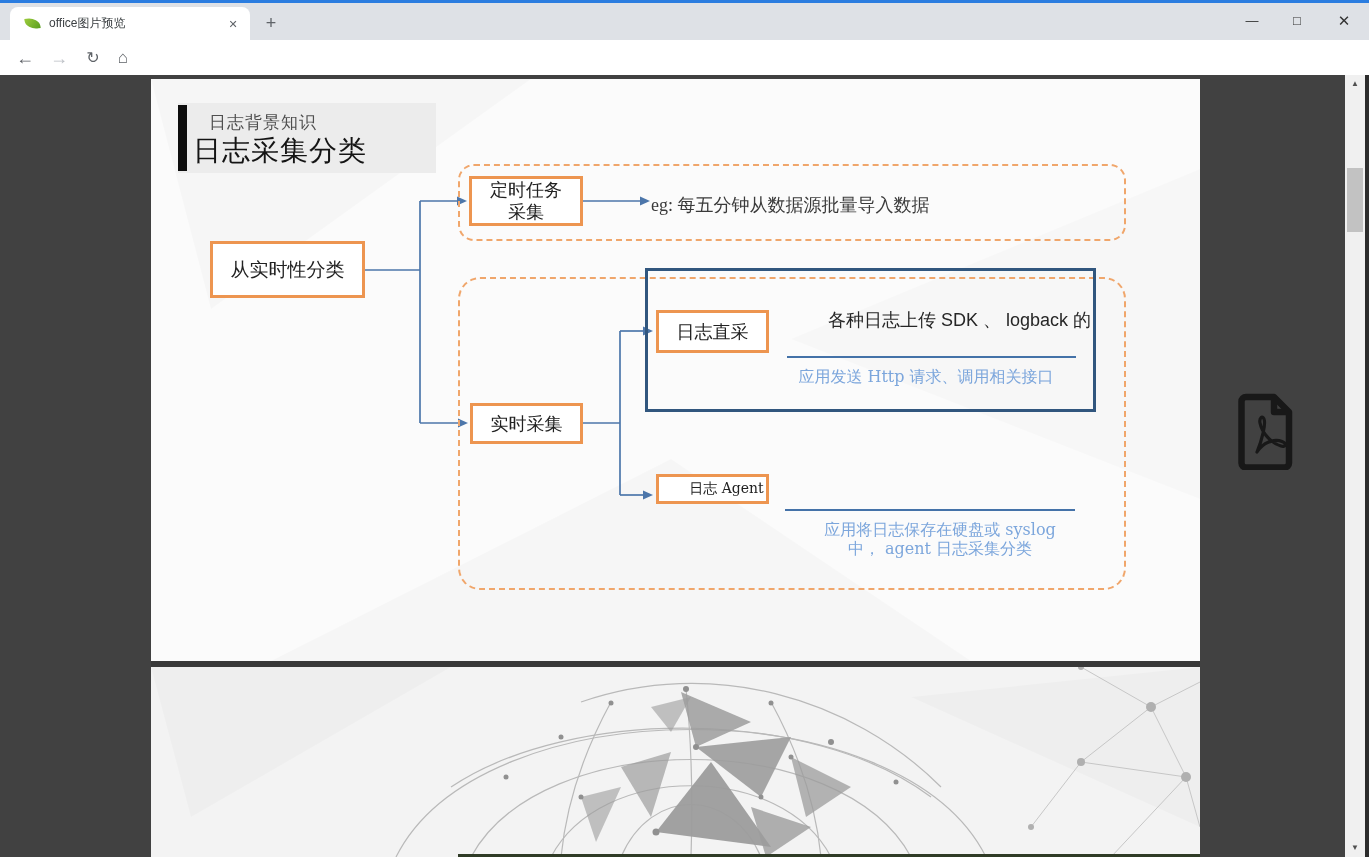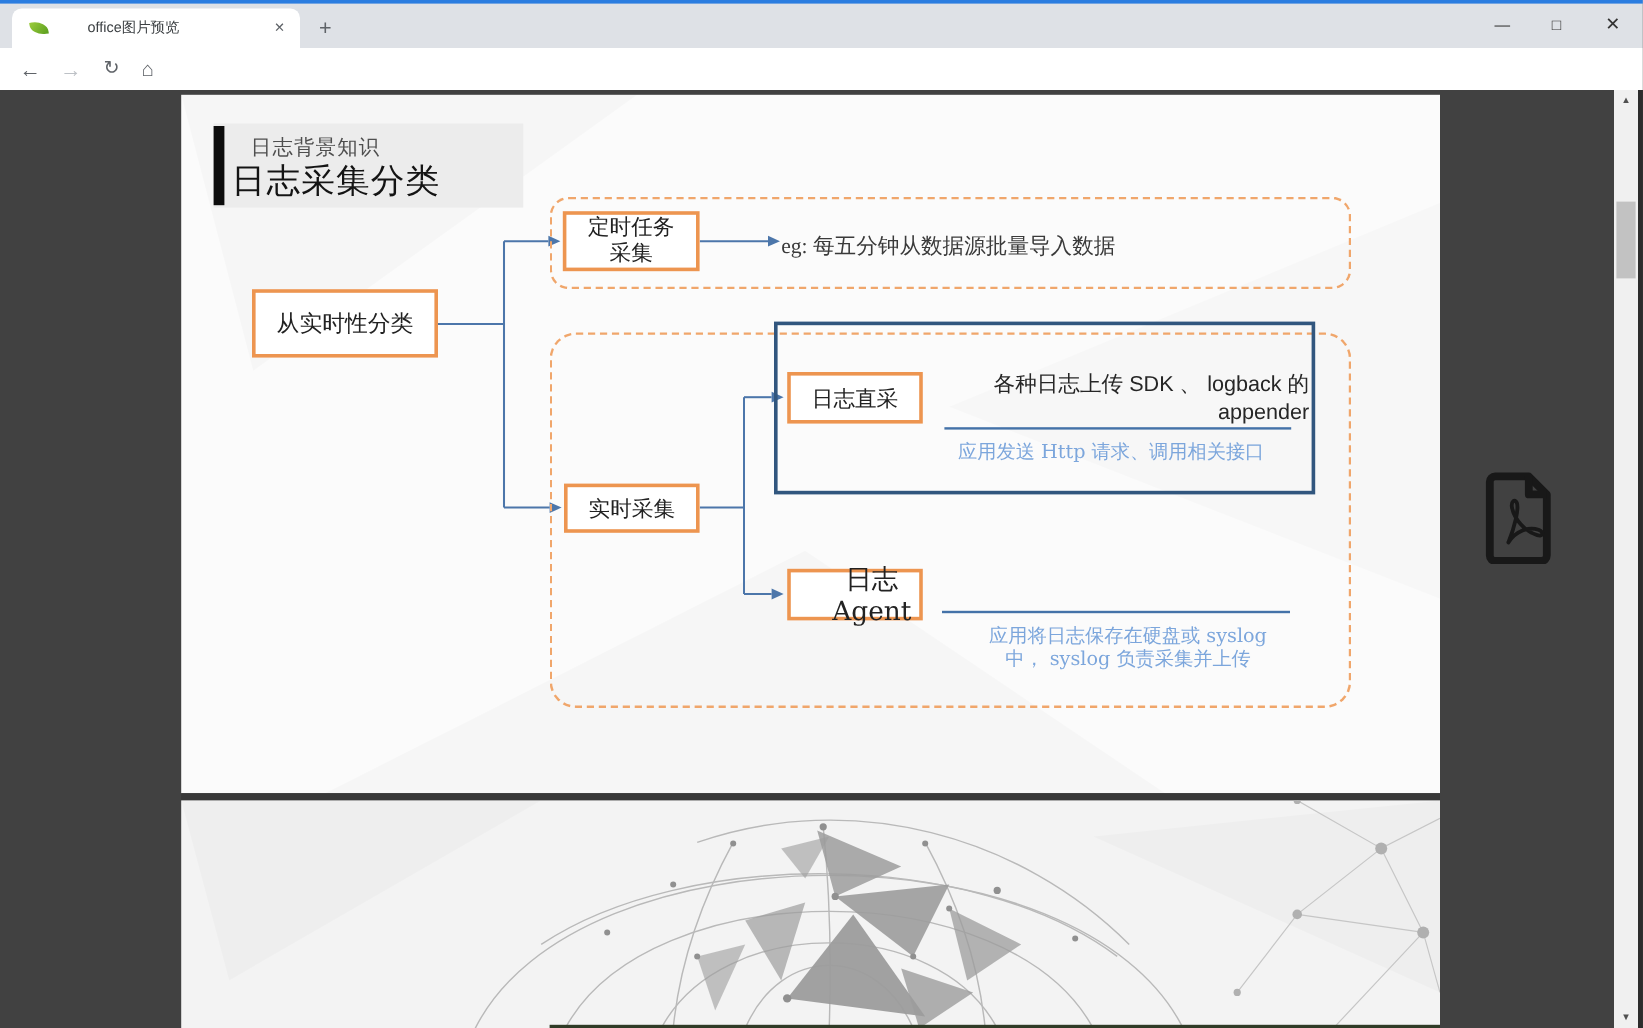--- a/index.html
+++ b/index.html
@@ -3,21 +3,21 @@
 <meta charset="utf-8">
 <style>
   * { margin:0; padding:0; box-sizing:border-box; }
   html,body { width:1369px; height:857px; overflow:hidden; background:#414141;
               font-family:"Liberation Sans", sans-serif; }
 
   
   #titlebar { position:absolute; left:0; top:0; width:1369px; height:40px; background:#dee1e6; }
   #top-strip { position:absolute; left:0; top:0; width:1369px; height:3px; background:#2b7de0; }
   #tab { position:absolute; left:10px; top:7px; width:240px; height:33px; background:#fff;
-         border-radius:8px 8px 0 0; display:flex; align-items:center; padding:0 8px;gap:24px; }
+         border-radius:8px 8px 0 0; display:flex; align-items:center; padding:0 8px; }
   .favicon { width:17px; height:17px; margin:0 8px 0 6px; position:relative; }
   .leaf { position:absolute; left:1px; top:3px; width:15px; height:11px;
           background:linear-gradient(135deg,#9ccc3c,#5a9e1f);
           border-radius:0 85% 0 85%; transform:rotate(-8deg); }
   #tab-title { font-size:12px; color:#3c4043; flex:1; white-space:nowrap; overflow:hidden; }
   #tab-close { font-size:11px; color:#5f6368; width:18px; height:18px; line-height:18px;
                text-align:center; border-radius:50%; cursor:pointer; }
   #new-tab { position:absolute; left:258px; top:10px; width:26px; height:26px; text-align:center;
              line-height:26px; font-size:18px; color:#5f6368; border-radius:50%; }
   .winbtn { position:absolute; top:4px; width:46px; height:34px; text-align:center;
@@ -70,21 +70,21 @@
   #slide-subtitle { position:absolute; left:31px; top:8px; font-size:17px; color:#4f4f4f; letter-spacing:1px; }
   #slide-title { position:absolute; left:15px; top:29px; font-size:28px; color:#141414; letter-spacing:1px; }
 
   .node { position:absolute; background:#fff; border:3px solid #ED9550; display:flex;
           align-items:center; justify-content:center; text-align:center;
           font-family:"DejaVu Serif", serif; color:#222; }
   #node-root     { left:59px;  top:162px; width:155px; height:57px; font-size:19px; }
   #node-timed    { left:318px; top:97px;  width:114px; height:50px; font-size:18px; line-height:22px; }
   #node-realtime { left:319px; top:324px; width:113px; height:41px; font-size:18px; }
   #node-direct   { left:505px; top:231px; width:113px; height:43px; font-size:18px; }
-  #node-agent    { left:505px; top:395px; width:113px; height:43px; font-size:22px;padding-left:28px; }
+  #node-agent    { left:505px; top:395px; width:113px; height:30px; font-size:14px;padding-left:28px; }
 
   .dashedbox { position:absolute; border:2px dashed #F0A66B; }
   #dashed-timed    { left:307px; top:85px;  width:668px; height:77px;  border-radius:16px; }
   #dashed-realtime { left:307px; top:198px; width:668px; height:313px; border-radius:22px; }
   #bluebox { position:absolute; left:494px; top:189px; width:451px; height:144px; border:3px solid #31567E; }
 
   #eg-text { position:absolute; left:500px; top:114px; font-size:18px; color:#3a3a3a;
              font-family:Liberation Serif, serif; }
   #direct-main { position:absolute; left:610px; top:230px; width:330px; text-align:right;
                  font-size:18px; color:#262626; line-height:23px; }
@@ -225,30 +225,29 @@
         </div>
     </div>
 
     <div id="eg-text">eg: 每五分钟从数据源批量导入数据</div>
 
     <div class="node" id="node-realtime">实时采集</div>
 
     <div class="node" id="node-direct">日志直采</div>
     <div id="direct-main">
       <div>各种日志上传 SDK 、 logback 的</div>
-      <div>appender</div>
     </div>
     <div class="underline" id="direct-underline"></div>
     <div id="direct-sub">应用发送 Http 请求、调用相关接口</div>
 
     <div class="node" id="node-agent">日志 Agent</div>
     <div class="underline" id="agent-underline"></div>
     <div id="agent-sub">
       <div>应用将日志保存在硬盘或 syslog</div>
-      <div>中， syslog 负责采集并上传</div>
+      <div>中， agent 日志采集分类</div>
     </div>
   </div>
 
   <div id="slide-sep"></div>
 
   <div id="slide2">
     <svg width="1049" height="190" viewBox="0 0 1049 190">
       <polygon points="0,0 300,0 40,150" fill="#000" opacity="0.02"></polygon>
       <polygon points="1049,0 1049,160 760,30" fill="#000" opacity="0.018"></polygon>
       <g stroke="#b9b9b9" stroke-width="1.2" fill="none">

